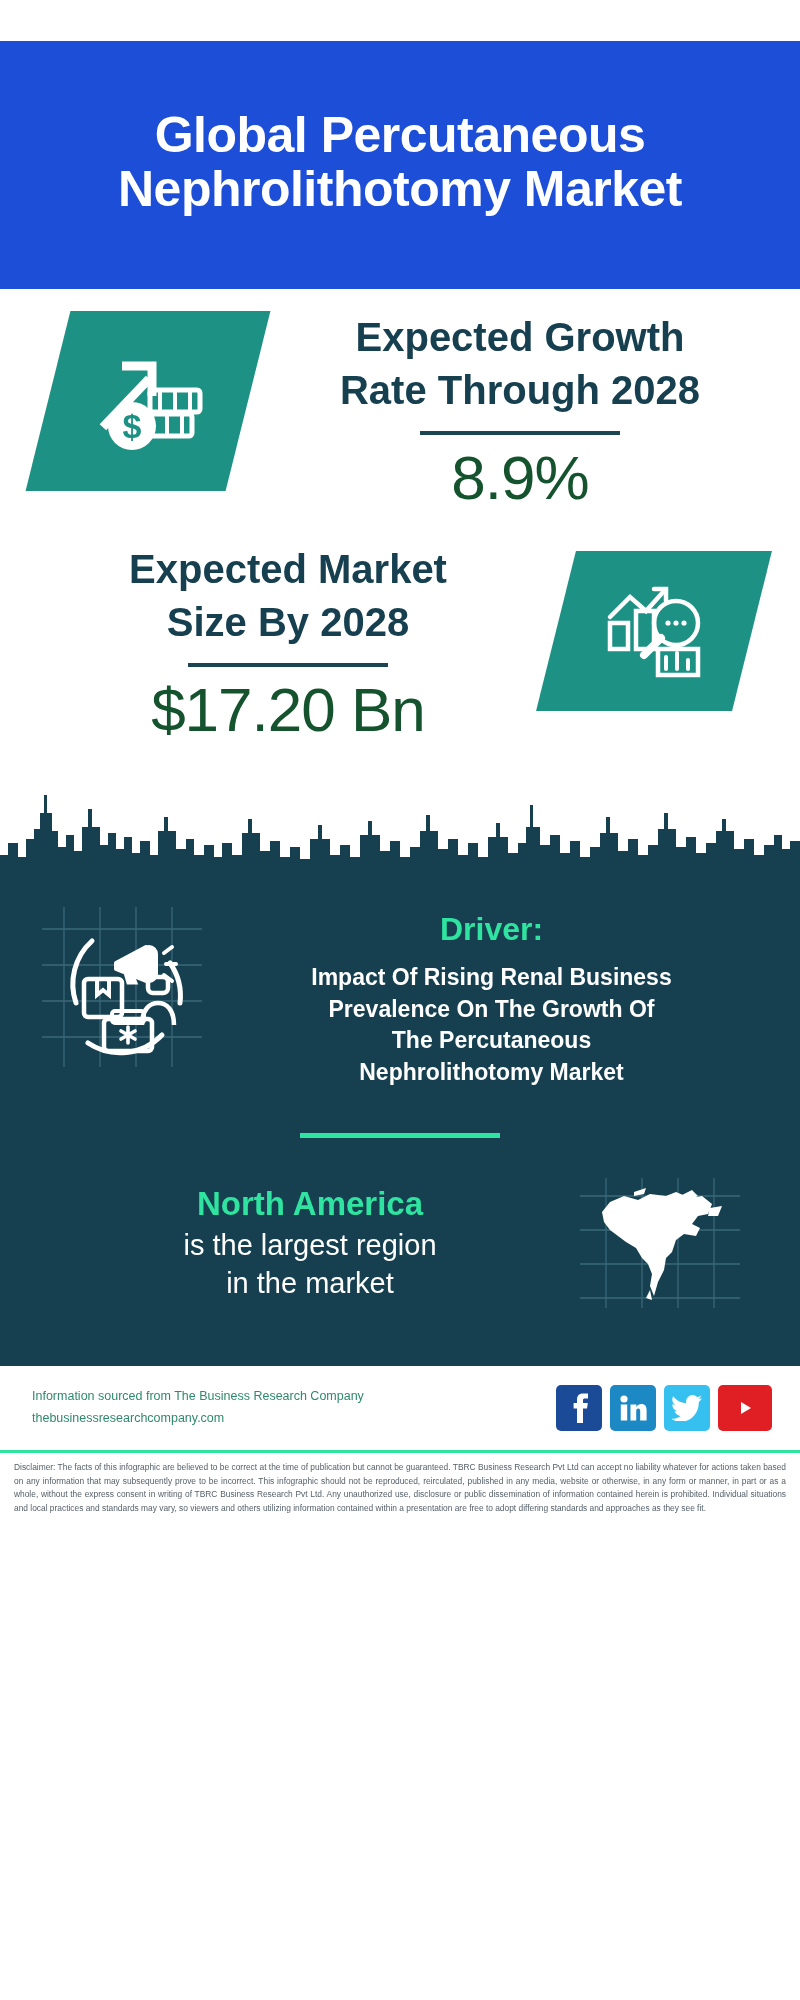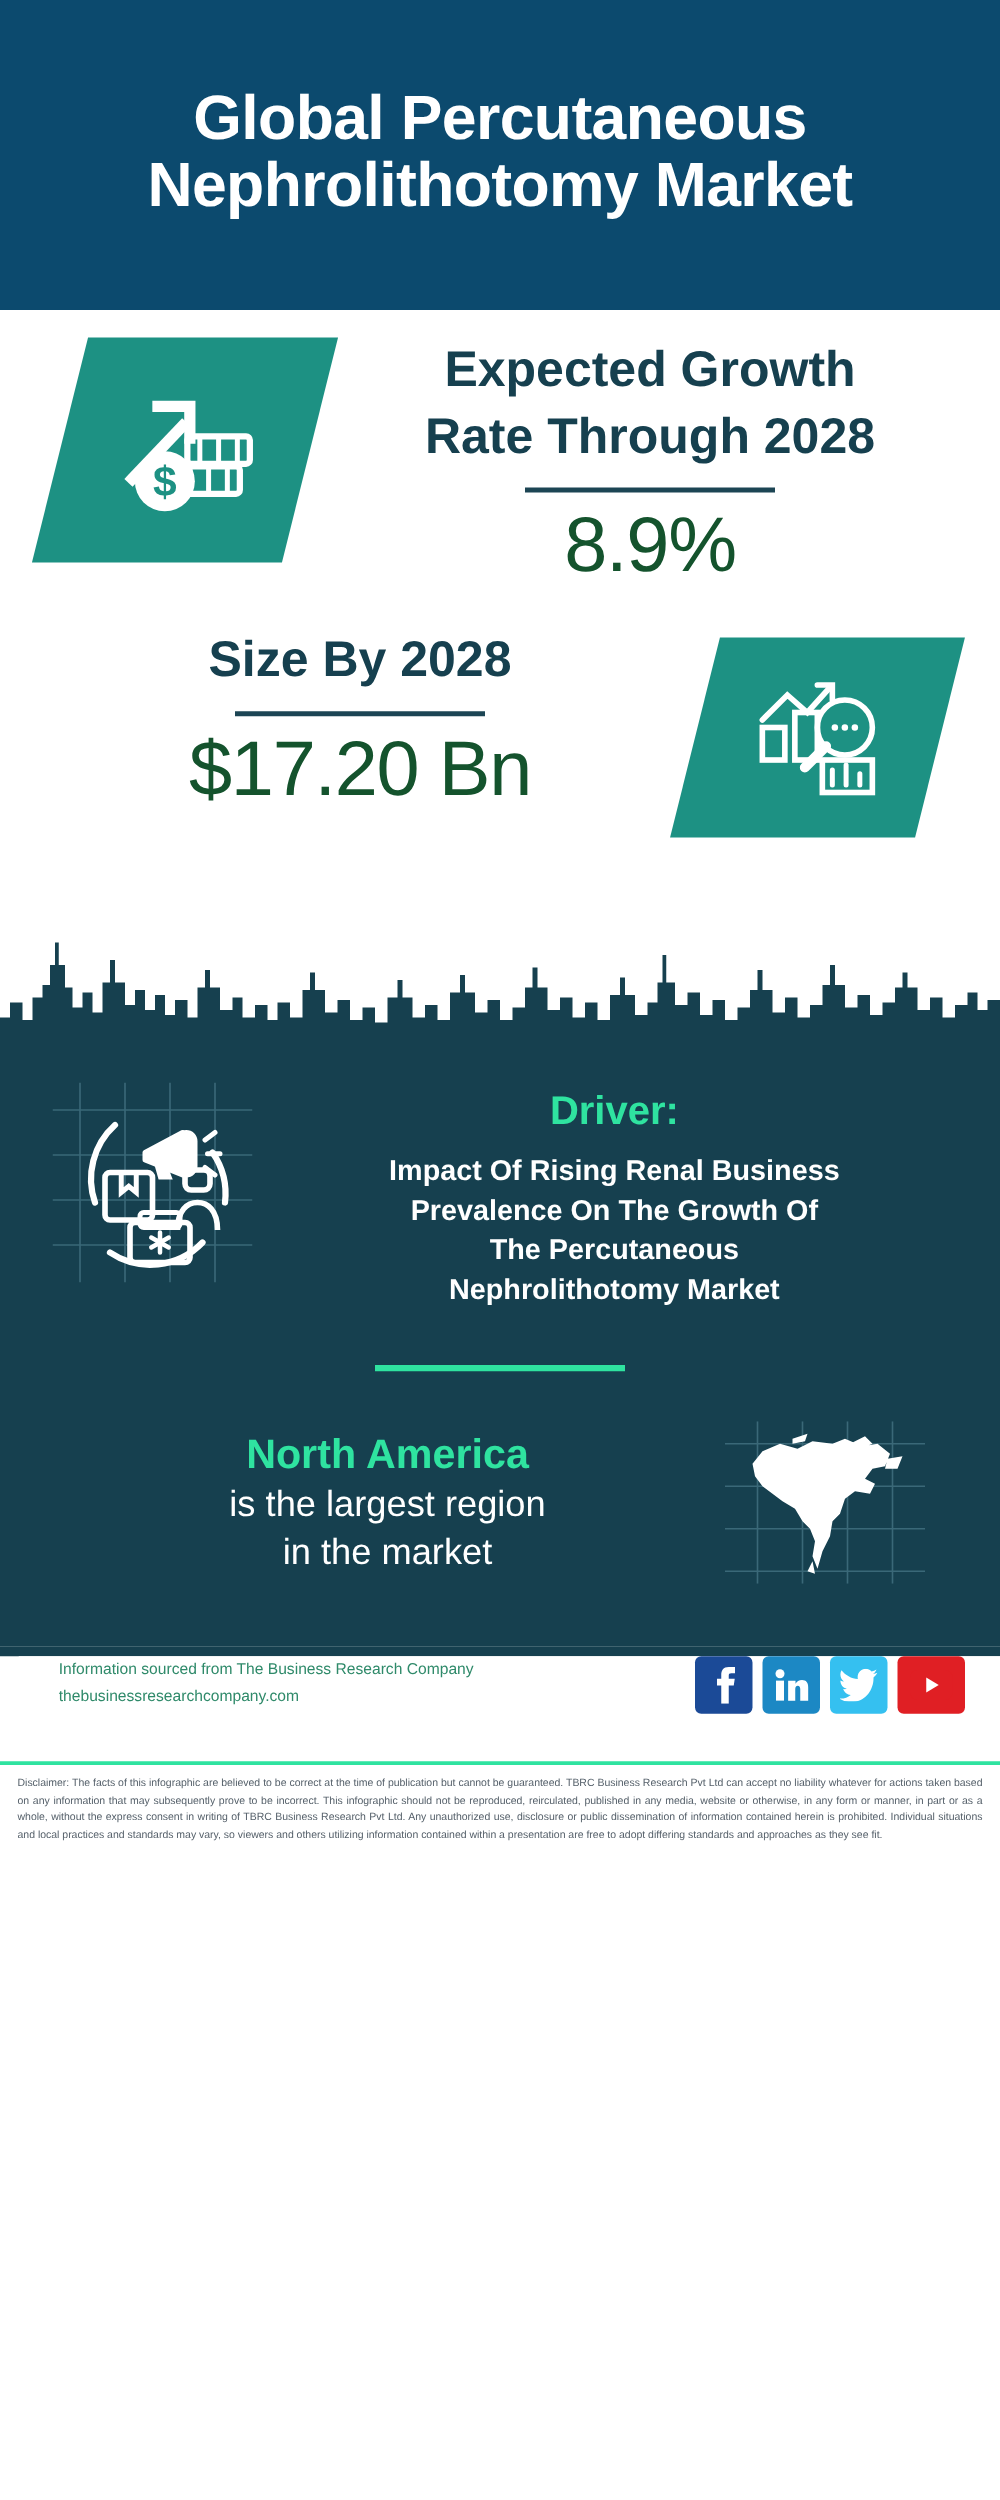--- a/index.html
+++ b/index.html
@@ -6,25 +6,26 @@
   html,body { width:800px; height:2000px; }
   body {
     font-family:"Liberation Sans", sans-serif;
     background:#ffffff;
     overflow:hidden;
     position:relative;
   }
 
   
   .header {
-    background:#0c4a6e;
+    background:#1d4ed8;
     height:248px;
     display:flex;
     align-items:center;
     padding:8px 40px 14px;
+    margin-top:41px;
   }
   .header-title {
     color:#ffffff;
     font-weight:bold;
     font-size:50px;
     line-height:1.08;
     text-align:center;
     letter-spacing:-0.5px;
   }
 
@@ -150,23 +151,22 @@
     margin-right:56px; flex:0 0 auto;
     position:relative;
   }
 
   
   .footer-bar { height:8px; background:#16404f; }
   .footer {
     background:#ffffff;
     height:84px;
     display:flex;
-    align-items:flex-start;
+    align-items:center;
     padding:0 28px 0 32px;
-    margin-left:15px;
   }
   .src-text { flex:1; }
   .src-line {
     color:#2f8a6a;
     font-size:12.5px;
     line-height:1.75;
   }
   .socials { display:flex; gap:8px; align-items:center; }
   .sq {
     width:46px; height:46px; border-radius:5px;
@@ -217,20 +217,21 @@
       <div class="lbl">Expected Growth</div>
       <div class="lbl">Rate Through 2028</div>
       <div class="divider-dark"></div>
       <div class="value-big">8.9%</div>
     </div>
   </div>
 
   <div class="row2">
 
     <div class="r2-text">
+      <div class="lbl">Expected Market</div>
       <div class="lbl">Size By 2028</div>
       <div class="divider-dark"></div>
       <div class="value-big">$17.20 Bn</div>
     </div>
 
     <div class="para-right">
       <div class="ico">
         <svg width="108" height="104" viewBox="0 0 108 104" fill="none" stroke="#fff" stroke-width="4.5">
 
           <path d="M10 40 L30 20 L46 34 L64 14" fill="none" stroke-linecap="round"></path>

